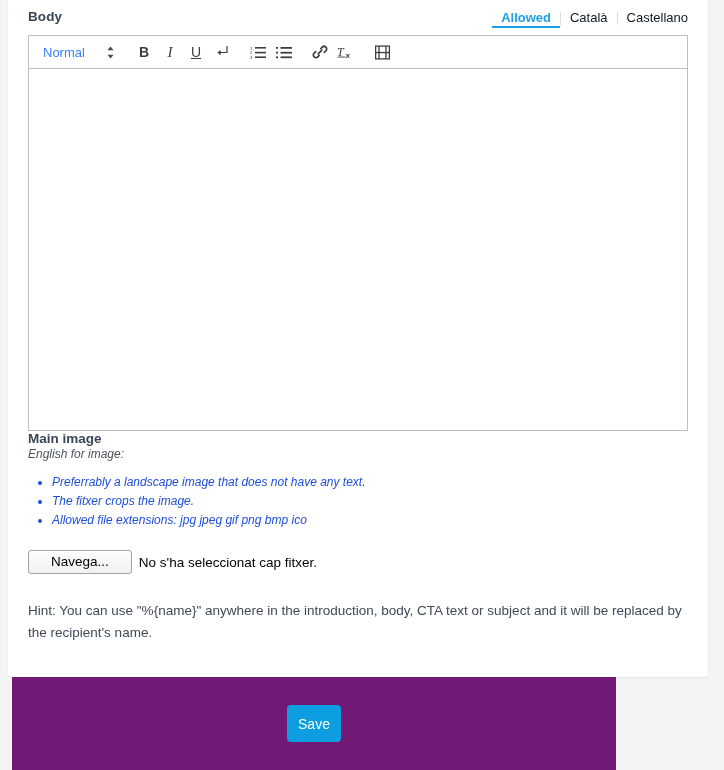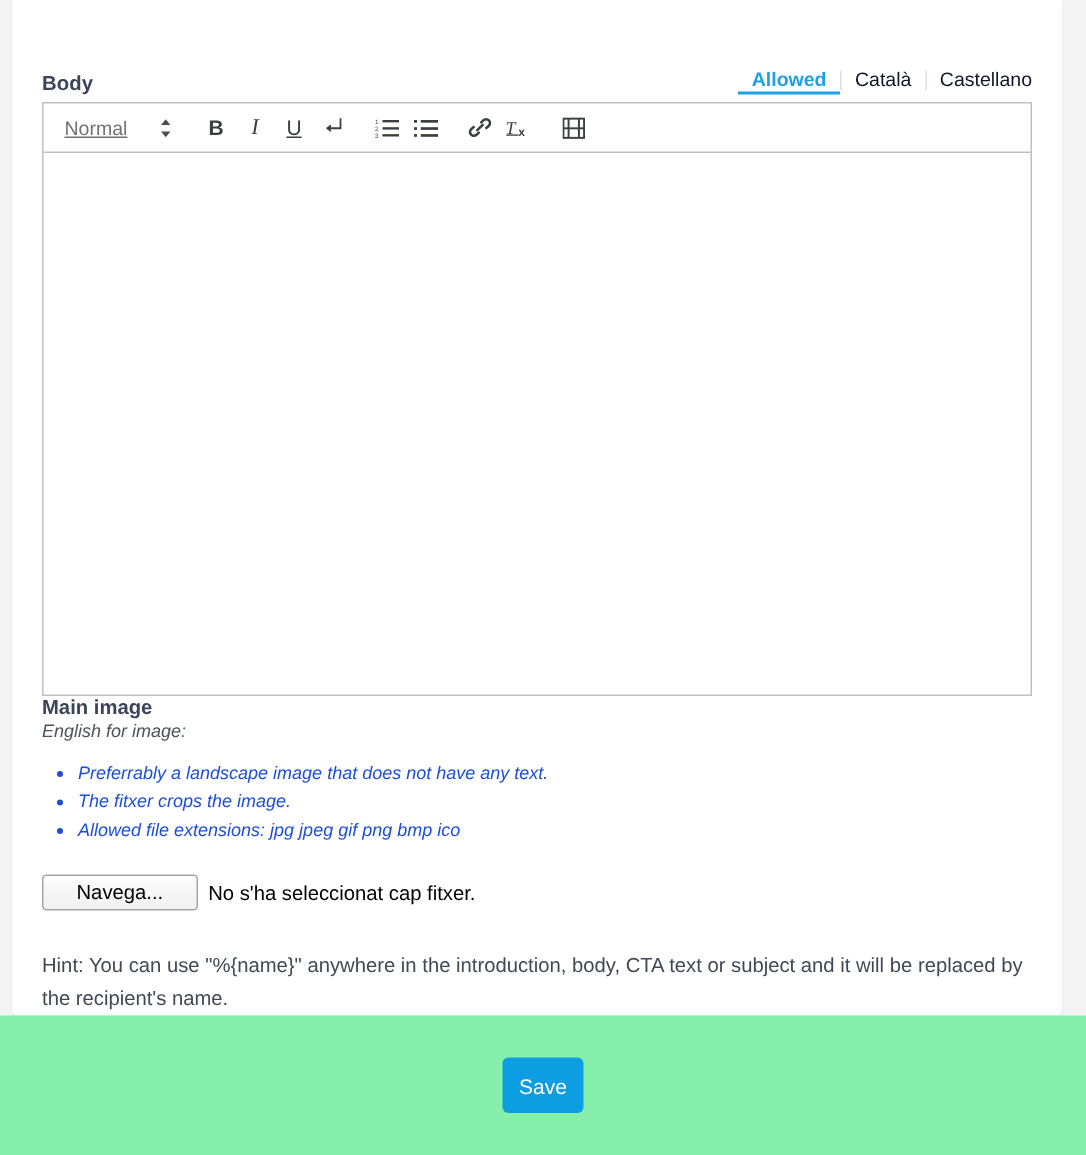--- a/index.html
+++ b/index.html
@@ -30,24 +30,23 @@
     border-radius: 0 0 4px 4px;
     box-shadow: 0 1px 2px rgba(0,0,0,0.07);
     padding: 0 20px;
   }
 
   
   .field-header {
     position: relative;
     height: 30px;
     display: flex;
-    align-items: flex-end;
+    align-items: flex-start;
     justify-content: space-between;
     padding-top: 9px;
-    margin-top: 33px;
   }
   .field-label {
     font-weight: bold;
     font-size: 13.5px;
     color: #3b4559;
     letter-spacing: 0.1px;
   }
   .lang-tabs {
     display: flex;
     align-items: center;
@@ -99,25 +98,24 @@
     overflow: auto;
   }
 
   
   .tb-select {
     display: inline-flex;
     align-items: center;
     height: 26px;
     padding: 0 6px 0 8px;
     cursor: pointer;
-    color: #737373;
+    color: #3b82f6;
     font-size: 13px;
     min-width: 86px;
     justify-content: space-between;
-    text-decoration: underline;
   }
   .tb-select .caret {
     margin-left: 10px;
     line-height: 0;
   }
 
   .tb-sep { width: 10px; }
 
   .tb-btn {
     width: 26px;
@@ -196,28 +194,28 @@
     margin-top: 26px;
     font-size: 13.5px;
     line-height: 21.5px;
     color: #3f4a56;
     max-width: 660px;
   }
 
   
   .footer {
     position: absolute;
-    left: 0;
+    left: 12px;
     top: 677px;
-    width: 724px;
+    width: 604px;
     height: 93px;
     display: flex;
     align-items: center;
     justify-content: center;
-    background: #86efac;
+    background: #701a75;
   }
   .save-button {
     background: #0d9ee2;
     color: #ffffff;
     border: none;
     border-radius: 4px;
     font-size: 14px;
     font-family: "Liberation Sans", sans-serif;
     width: 54px;
     height: 37px;

